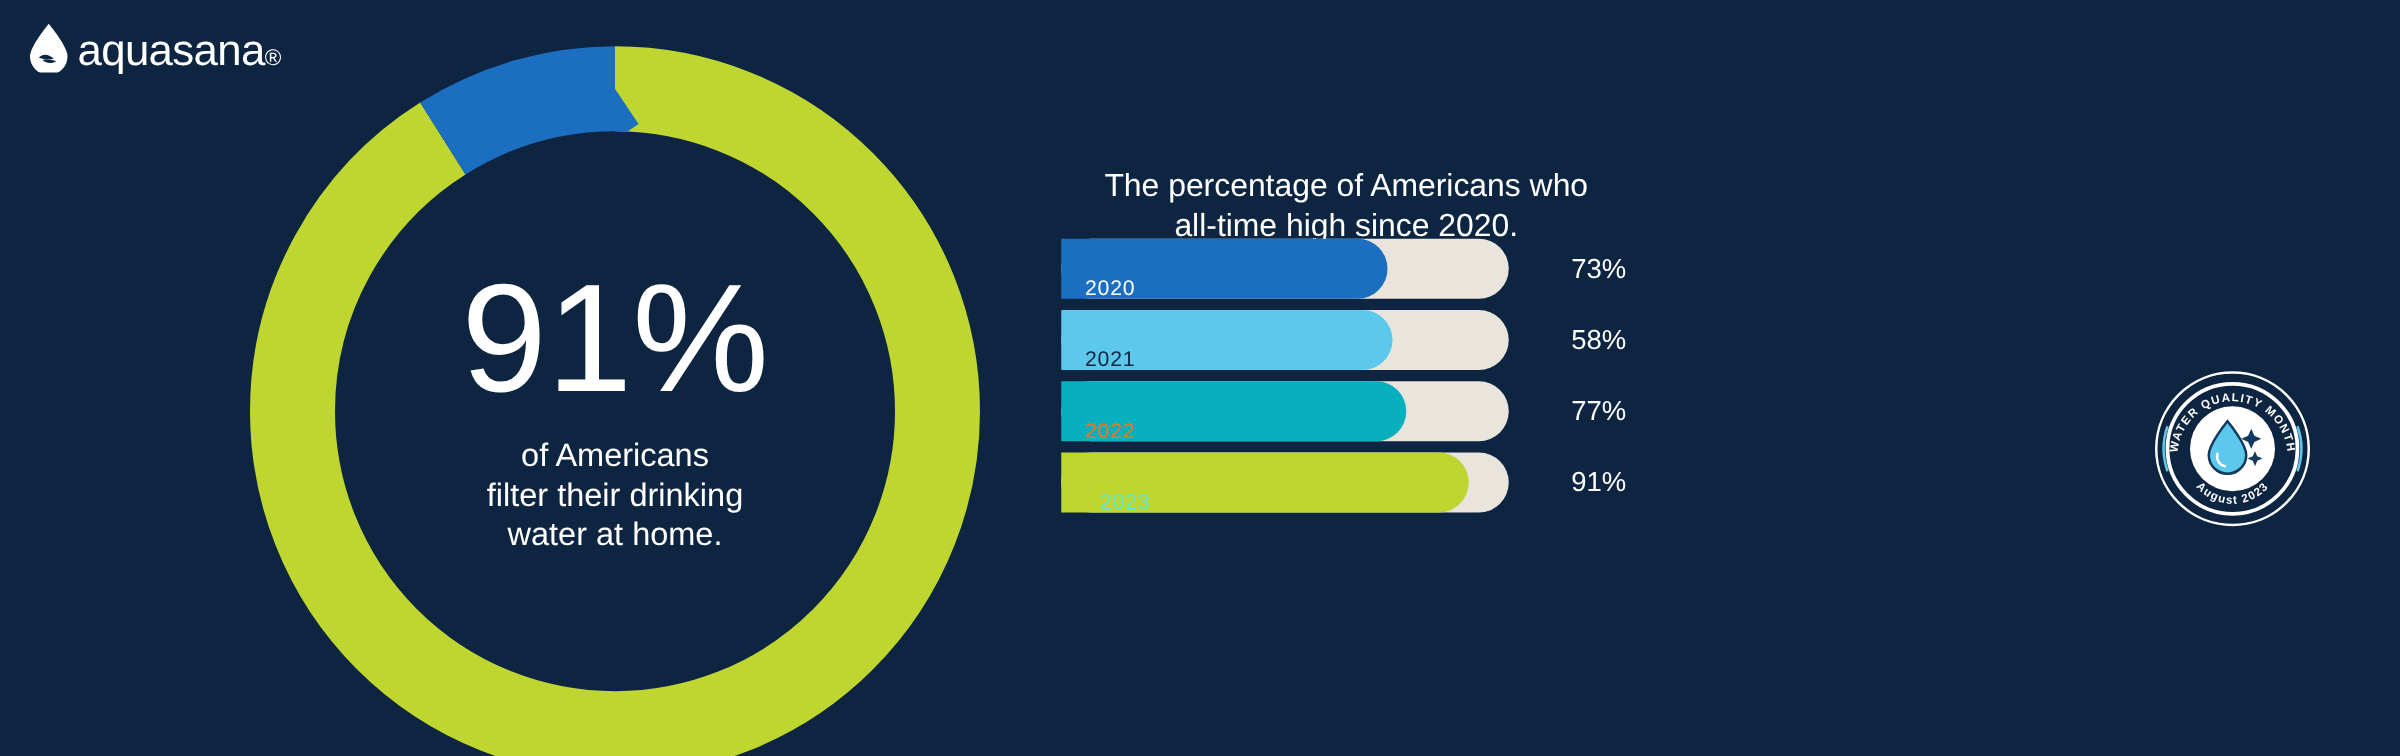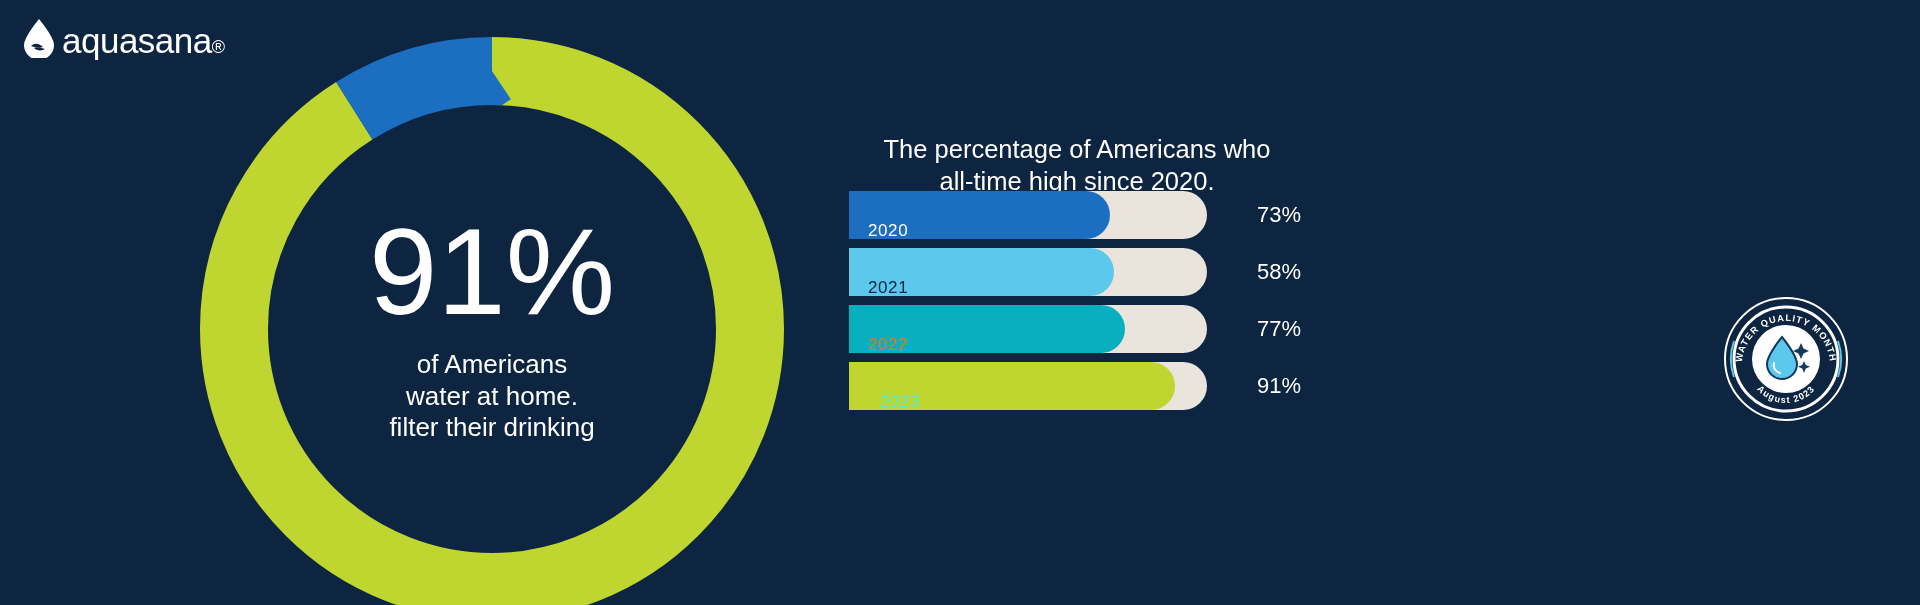--- a/index.html
+++ b/index.html
@@ -92,22 +92,22 @@
     <svg class="donut-svg" viewBox="0 0 592 592">
 
       <circle id="seg-green" cx="296" cy="296" r="258" fill="none" stroke="#bed62f" stroke-width="68" transform="rotate(-90 296 296)" stroke-dasharray="1475.1662464196231 145.89556283271008" stroke-dashoffset="0"></circle>
 
       <circle id="seg-blue" cx="296" cy="296" r="258" fill="none" stroke="#1c6fc0" stroke-width="68" transform="rotate(-90 296 296)" stroke-dasharray="145.89556283270997 1475.1662464196233" stroke-dashoffset="-1475.1662464196231"></circle>
     </svg>
     <div class="donut-center">
       <div class="big-pct">91%</div>
       <div class="donut-caption">
         <div>of Americans</div>
+        <div>filter their drinking</div>
         <div>water at home.</div>
-        <div>filter their drinking</div>
       </div>
     </div>
   </div>
 
   <div class="headline">
     <div>The percentage of Americans who</div>
     <div>all-time high since 2020.</div>
   </div>
 
   <div class="bars" id="bar-list">

